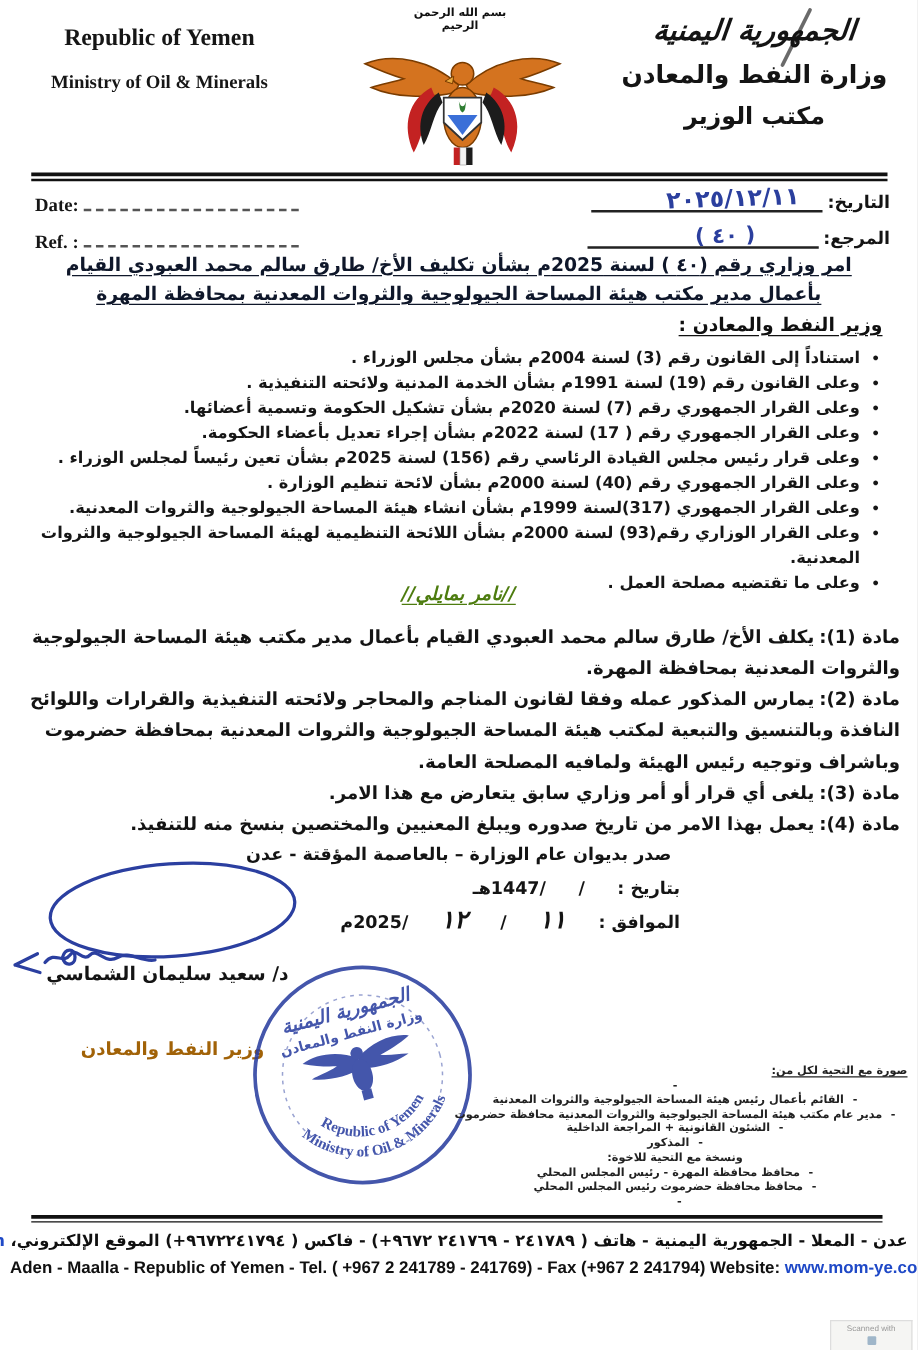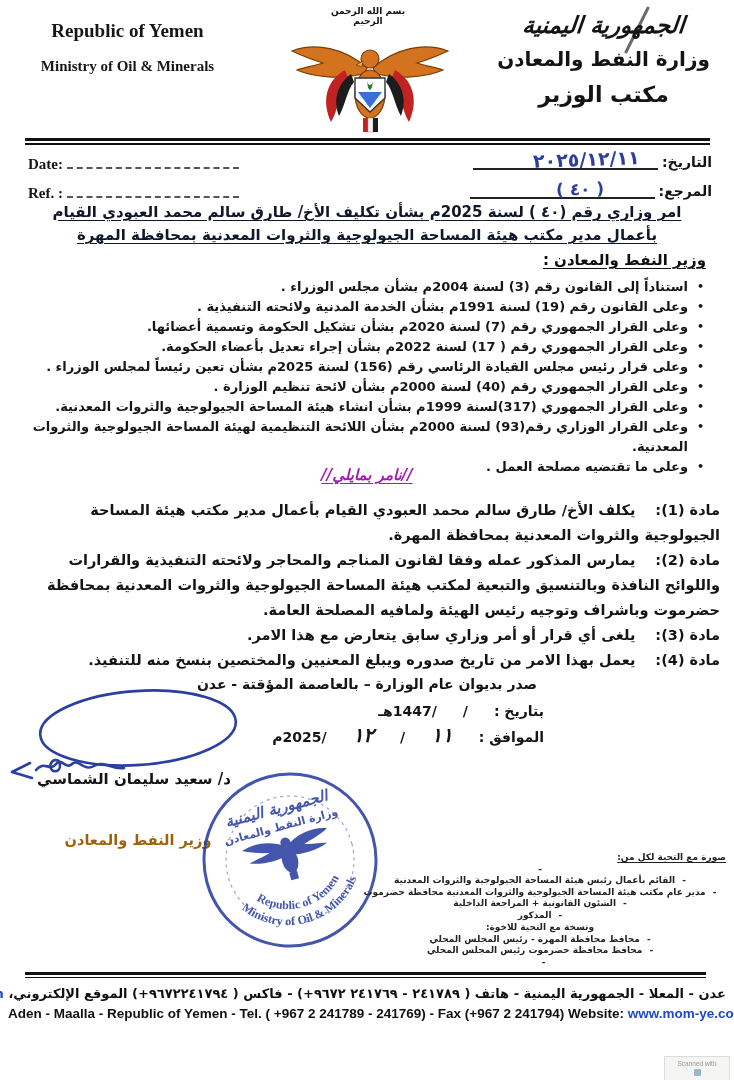--- a/index.html
+++ b/index.html
@@ -7,21 +7,21 @@
         font-family:"DejaVu Sans",sans-serif;color:#1b1b1b;overflow:hidden;}
   
   .hdr-en{position:absolute;left:20px;top:20px;width:215px;text-align:center;
           font-family:"Liberation Serif",serif;font-weight:bold;color:#161616;}
   .hdr-en .l1{font-size:19px;}
   .hdr-en .l2{font-size:15px;margin-top:16px;}
   .hdr-en .l3{font-size:15px;margin-top:17px;}
   .hdr-ar{position:absolute;right:18px;top:12px;width:225px;text-align:center;direction:rtl;font-weight:bold;color:#141414;}
   .hdr-ar .l1{font-size:23px;font-style:italic;transform:skewX(-6deg);}
   .hdr-ar .l2{font-size:20px;margin-top:9px;}
-  .hdr-ar .l3{font-size:22px;margin-top:11px;letter-spacing:2px;}
+  .hdr-ar .l3{font-size:19px;margin-top:11px;letter-spacing:2px;}
   .bismillah{position:absolute;left:320px;top:6px;width:96px;text-align:center;direction:rtl;
              font-weight:bold;font-size:9px;line-height:10px;color:#111;}
   .emblem{position:absolute;left:287px;top:32px;}
   .corner-mark{position:absolute;left:608px;top:2px;}
   .rule{position:absolute;left:25px;right:24px;top:138px;height:2px;
         border-top:3px solid #111;border-bottom:2px solid #111;}
   
   .meta-en{position:absolute;left:28px;font-family:"Liberation Serif",serif;font-weight:bold;font-size:15px;color:#161616;}
   .meta-en .dash{display:inline-block;width:172px;border-bottom:2px dashed #555;height:14px;margin-left:4px;}
   .meta-ar{position:absolute;right:22px;direction:rtl;display:flex;align-items:flex-end;font-weight:bold;font-size:14px;color:#141414;}
@@ -32,25 +32,25 @@
   
   .title{position:absolute;top:201px;left:20px;right:20px;text-align:center;direction:rtl;
          font-weight:bold;font-size:15px;line-height:23px;color:#0f172a;}
   .title span{text-decoration:underline;text-underline-offset:3px;}
   .preamble-h{position:absolute;right:28px;top:251px;direction:rtl;font-weight:bold;font-size:15px;
               text-decoration:underline;text-underline-offset:3px;color:#101010;}
   .bullets{position:absolute;top:277px;right:30px;left:16px;direction:rtl;margin:0;padding:0;list-style:none;}
   .bullets li{display:flex;gap:9px;font-size:13px;font-weight:bold;line-height:20px;color:#161616;}
   .bullets .bm{font-size:11px;line-height:20px;}
   .order-h{position:absolute;top:466px;left:0;width:100%;text-align:center;direction:rtl;
-           font-weight:bold;font-style:italic;font-size:15px;text-decoration:underline;text-underline-offset:3px;color:#a21caf;}
+           font-weight:bold;font-style:italic;font-size:15px;text-decoration:underline;text-underline-offset:3px;color:#4d7c0f;}
   
   .articles{position:absolute;top:498px;right:14px;left:14px;direction:rtl;}
   .article{font-size:14.5px;font-weight:bold;line-height:25px;color:#141414;text-align:right;}
-  .article .lbl{margin-left:20px;}
+  .article .lbl{margin-left:4px;}
   
   .issued{position:absolute;top:676px;left:0;width:100%;text-align:center;direction:rtl;
           font-weight:bold;font-size:14px;color:#141414;}
   .d-rows{position:absolute;top:699px;right:190px;width:300px;direction:rtl;font-weight:bold;font-size:14px;color:#141414;}
   .d-row{display:flex;gap:26px;line-height:24px;align-items:baseline;}
   .d-row .hw{font-style:italic;font-size:20px;}
   
   .sig-svg{position:absolute;left:6px;top:686px;}
   .sig-name{position:absolute;left:28px;top:770px;width:212px;text-align:center;direction:rtl;
             font-weight:bold;font-size:15px;color:#141414;}

